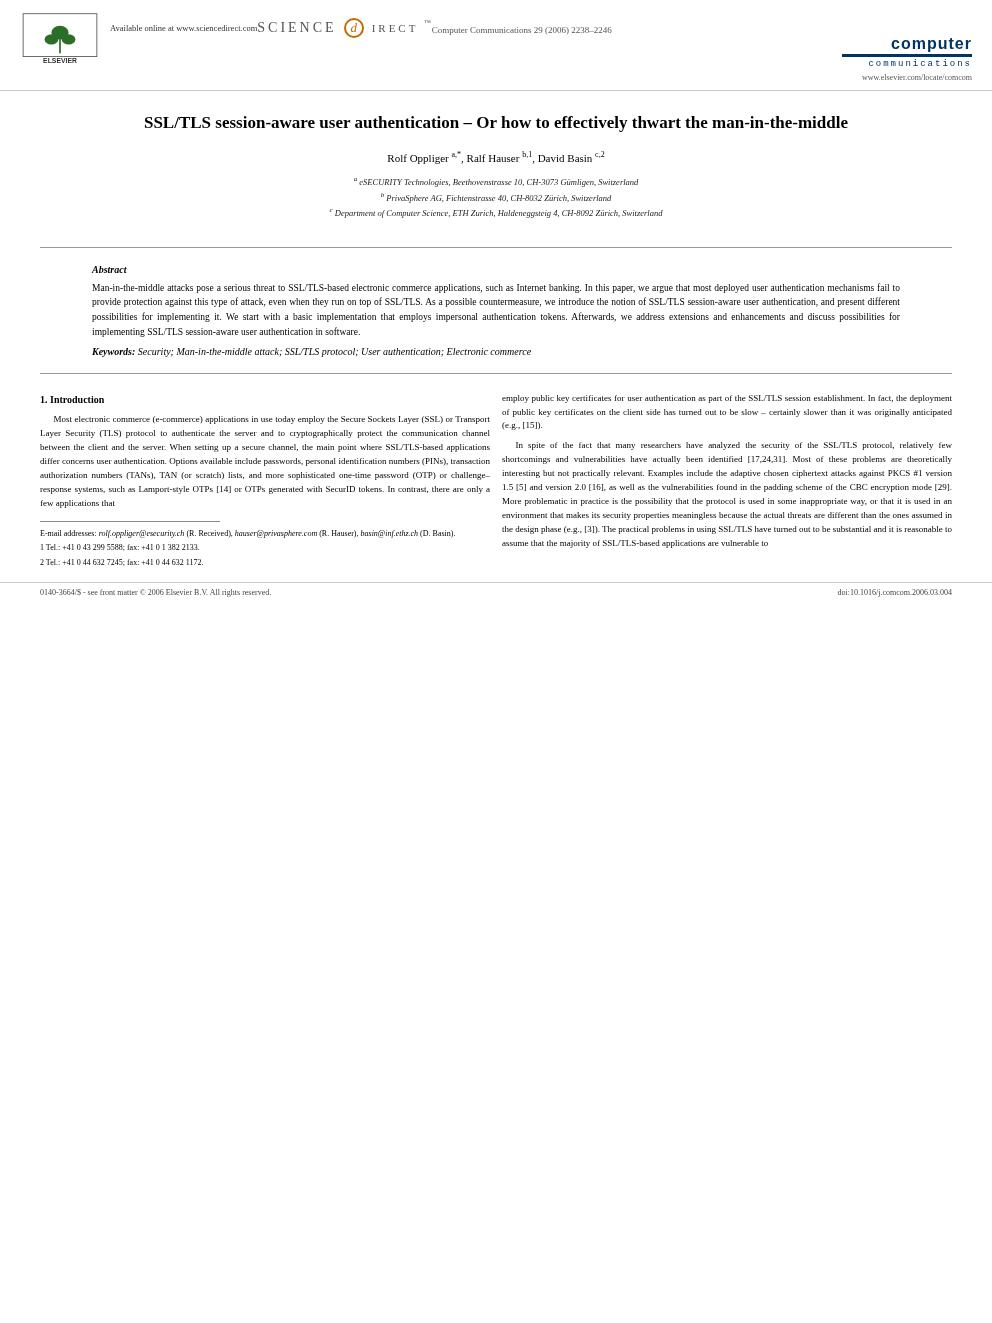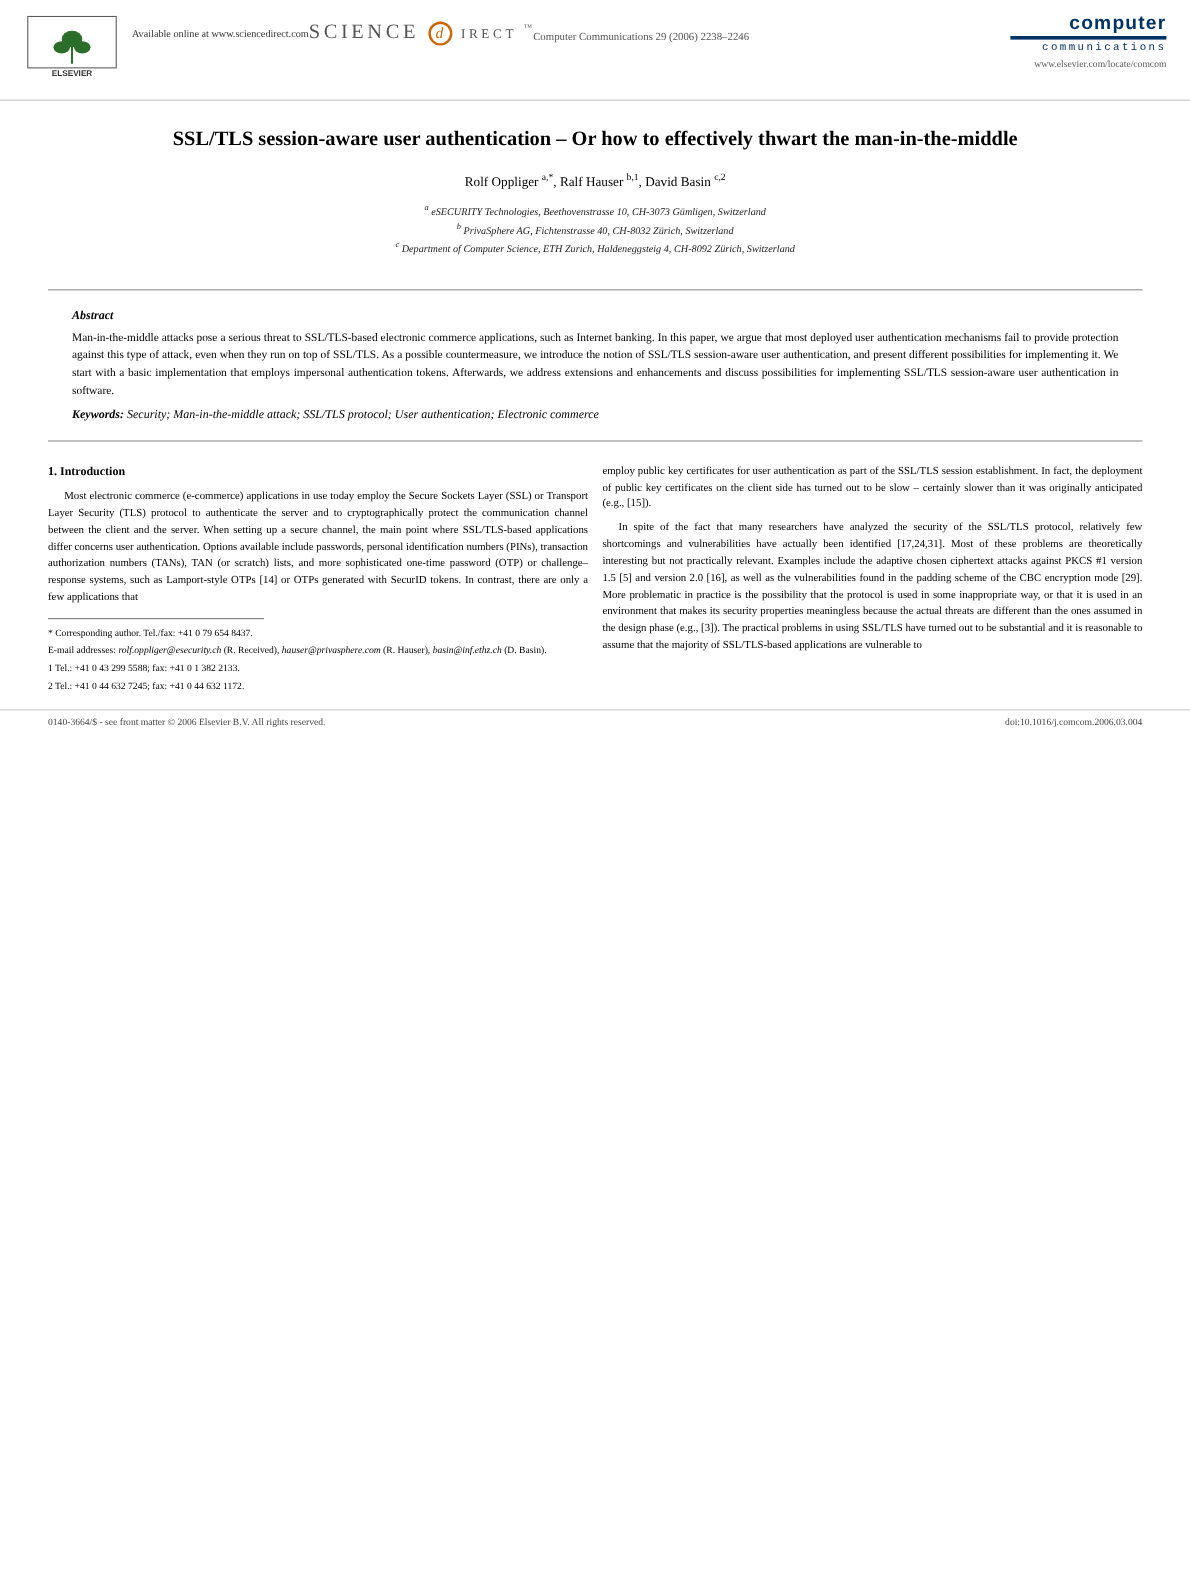--- a/index.html
+++ b/index.html
@@ -37,21 +37,21 @@
       margin-bottom: 4px;
     }
     .sciencedirect-logo {
       font-size: 18px;
       font-style: italic;
       color: #cc6600;
       letter-spacing: 1px;
       margin-bottom: 6px;
     }
     .sciencedirect-logo span.science-text {
-      font-size: 17px;
+      font-size: 14px;
       font-style: normal;
       text-transform: uppercase;
       letter-spacing: 3px;
       color: #555;
     }
     .sciencedirect-logo span.d-circle {
       display: inline-block;
       width: 20px;
       height: 20px;
       border-radius: 50%;
@@ -80,20 +80,21 @@
       flex-shrink: 0;
       width: 130px;
     }
     .cc-logo-top {
       font-size: 16px;
       font-weight: bold;
       color: #003366;
       line-height: 1;
       letter-spacing: 1px;
       font-family: Arial, sans-serif;
+      margin-top: 24px;
     }
     .cc-logo-bottom {
       font-size: 9px;
       color: #003366;
       letter-spacing: 2px;
       font-family: Liberation Mono, monospace;
     }
     .cc-logo-bar {
       height: 3px;
       background: #003366;
@@ -148,21 +149,21 @@
 
     
     .divider {
       border: none;
       border-top: 1px solid #999;
       margin: 8px 40px;
     }
 
     
     .abstract-section {
-      padding: 8px 60px;
+      padding: 8px 92px;
     }
     .abstract-title {
       font-size: 10px;
       font-weight: bold;
       font-style: italic;
       margin-bottom: 6px;
     }
     .abstract-text {
       font-size: 9.5px;
       line-height: 1.55;
@@ -303,21 +304,20 @@
 
 <div class="main-content">
 
   <div class="col-left">
     <div class="section-title">
       <span>1.</span> <span>Introduction</span>
     </div>
     <div class="body-text indent">Most electronic commerce (e-commerce) applications in use today employ the Secure Sockets Layer (SSL) or Transport Layer Security (TLS) protocol to authenticate the server and to cryptographically protect the communication channel between the client and the server. When setting up a secure channel, the main point where SSL/TLS-based applications differ concerns user authentication. Options available include passwords, personal identification numbers (PINs), transaction authorization numbers (TANs), TAN (or scratch) lists, and more sophisticated one-time password (OTP) or challenge–response systems, such as Lamport-style OTPs [14] or OTPs generated with SecurID tokens. In contrast, there are only a few applications that</div>
 
     <div class="footnote-divider"></div>
-    <div class="footnote-item">* Corresponding author. Tel./fax: +41 0 79 654 8437.</div>
     <div class="footnote-item">
       <span>E-mail addresses:</span>
       <span style="font-style:italic;">rolf.oppliger@esecurity.ch</span>
       <span>(R. Received),</span>
       <span style="font-style:italic;">hauser@privasphere.com</span>
       <span>(R. Hauser),</span>
       <span style="font-style:italic;">basin@inf.ethz.ch</span>
       <span>(D. Basin).</span>
     </div>
     <div class="footnote-item">1  Tel.: +41 0 43 299 5588; fax: +41 0 1 382 2133.</div>

